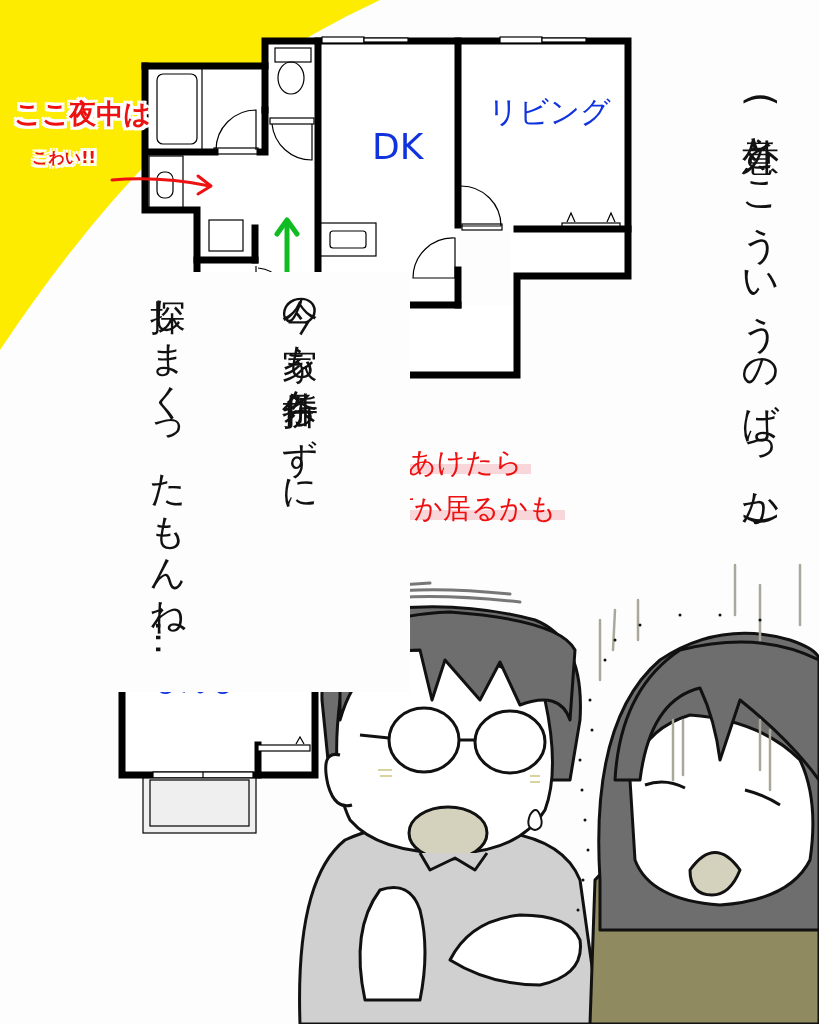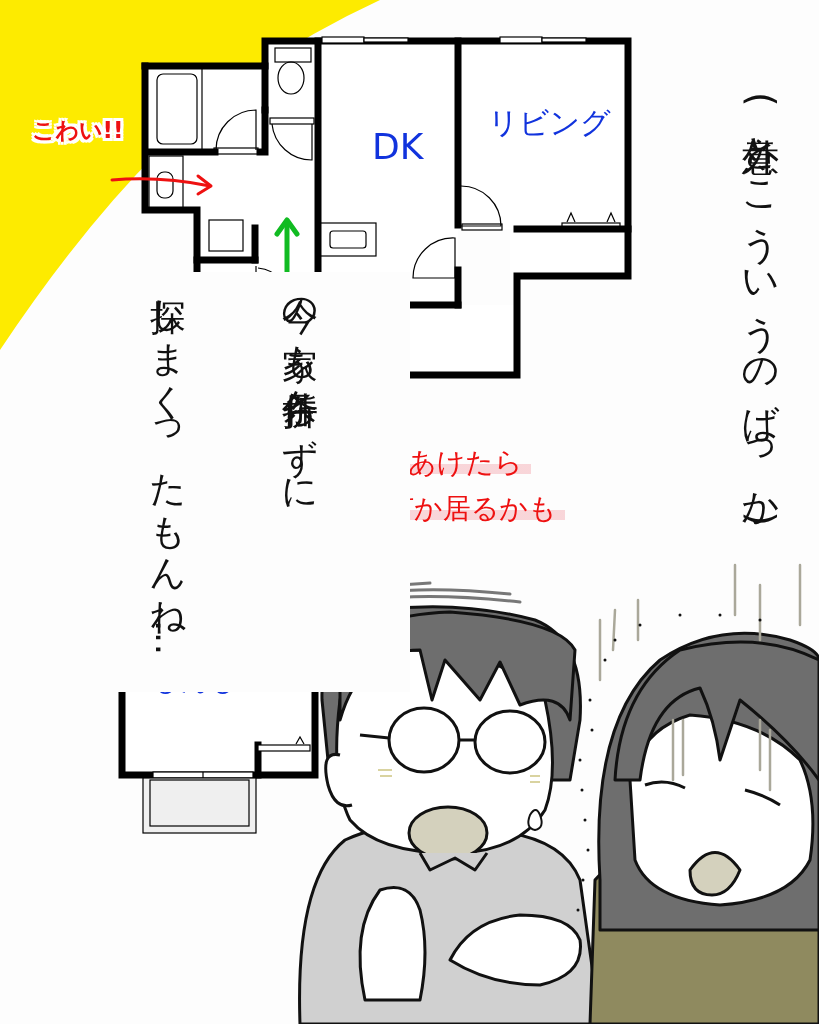--- a/index.html
+++ b/index.html
@@ -223,25 +223,26 @@
         <circle cx="640" cy="625" r="1.5"></circle>
       <circle cx="680" cy="615" r="1.5"></circle>
         <circle cx="720" cy="615" r="1.5"></circle>
         <circle cx="760" cy="620" r="1.5"></circle>
       <circle cx="590" cy="700" r="1.5"></circle>
         <circle cx="592" cy="730" r="1.5"></circle>
     </g>
   </svg>
 
   <div class="hand-blue" style="left:372px;top:126px;font-size:36px;">DK</div>
-  <div class="hand-blue" style="left:488px;top:103px;font-size:30px;">リビング</div>
+  <div class="hand-blue" style="left:488px;top:92px;font-size:30px;">リビング</div>
   <div class="hand-blue" style="left:152px;top:662px;font-size:28px;">しんしつ</div>
 
   <div class="hand-red outline-white" style="left:14px;top:92px;font-size:27px;line-height:44px;">
-    <div style="padding-left:18px;font-size:23px;margin-top:16px;">こわい!!</div>
+    <div>ここ夜中は</div>
+    <div style="padding-left:18px;font-size:16px;">こわい!!</div>
   </div>
 
   <div class="hand-red" style="left:372px;top:440px;font-size:28px;line-height:46px;font-weight:normal;">
     <div><span class="hl">扉あけたら</span></div>
     <div style="padding-left:6px;"><span class="hl">何か居るかも</span></div>
   </div>
 
   <div class="vtext" style="left:650px;top:92px;height:470px;font-size:37px;">
     
     

